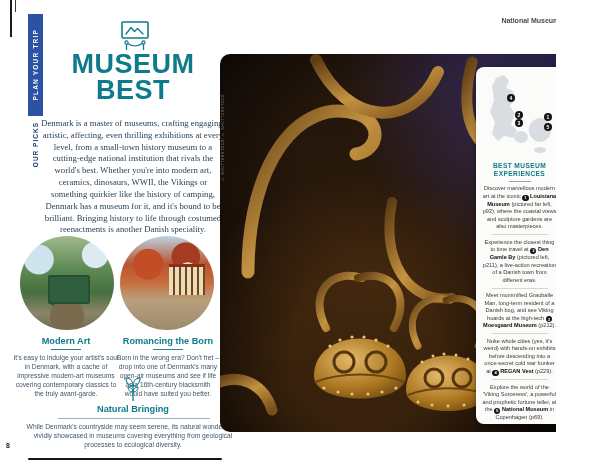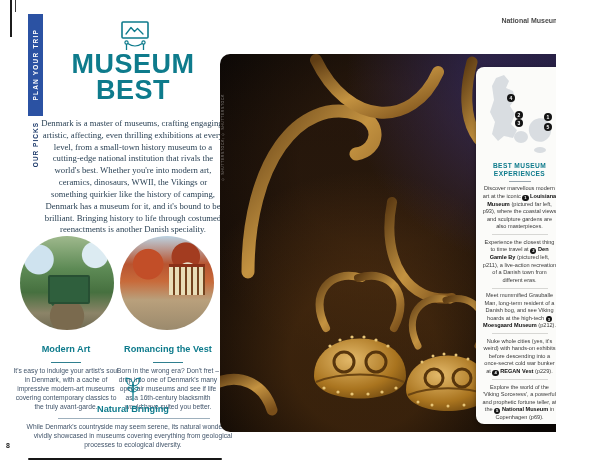--- a/index.html
+++ b/index.html
@@ -42,21 +42,21 @@
      radial-gradient(circle at 72% 38%,#e8dfc8 0 10%,transparent 11%),
      radial-gradient(circle at 30% 30%,#c24e28 0 16%,transparent 17%),
      radial-gradient(circle at 70% 22%,#a33c20 0 14%,transparent 15%),
      linear-gradient(180deg,#bcd3e2 0%,#b85430 30%,#c86a3a 48%,#b9a07c 68%,#9b8a6d 100%);}
   .circle-2::after{content:"";position:absolute;left:52%;top:30%;width:38%;height:30%;
      background:repeating-linear-gradient(90deg,#e9ddb8 0 4px,#74431f 4px 6px);border-top:3px solid #8a3018;}
 
   .feature{position:absolute;top:336px;text-align:center;}
   .feature-1{left:12px;width:108px;}
   .feature-2{left:116px;width:104px;}
-  .feature h3{margin:8px;color:#0e7b8c;font-size:9.2px;font-weight:bold;}
+  .feature h3{margin:0;color:#0e7b8c;font-size:9.2px;font-weight:bold;}
   .h-rule{width:30px;height:1px;background:#2f7f8f;margin:3px auto 4px;}
   .feature p{margin:0;color:#41546a;font-size:6.7px;line-height:1.33;}
 
   .sprout-icon{position:absolute;left:124px;top:376px;width:18px;height:26px;}
   .natural-h{position:absolute;left:35px;top:404px;width:196px;text-align:center;color:#0e7b8c;
              font-size:9.2px;font-weight:bold;}
   .natural-rule{position:absolute;left:58px;top:418px;width:152px;height:1px;background:#9eb0bd;}
   .natural-p{position:absolute;left:24px;top:423px;width:218px;text-align:center;color:#41546a;
              font-size:6.7px;line-height:1.33;}
   .pagenum{position:absolute;color:#222;font-size:7px;font-weight:bold;}
@@ -129,21 +129,21 @@
 
   <div class="circle-img circle-1"></div>
   <div class="circle-img circle-2"></div>
 
   <div class="feature feature-1">
     <h3>Modern Art</h3>
     <div class="h-rule"></div>
     <p>It's easy to indulge your artist's soul in Denmark, with a cache of impressive modern-art museums covering contemporary classics to the truly avant-garde.</p>
   </div>
   <div class="feature feature-2">
-    <h3>Romancing the Vest</h3>
+    <h3>Romancing the Born</h3>
     <div class="h-rule"></div>
     <p>Born in the wrong era? Don't fret – drop into one of Denmark's many open-air museums and see if life as a 16th-century blacksmith would have suited you better.</p>
   </div>
 
   <svg class="sprout-icon" viewBox="0 0 18 26">
     <line x1="9" y1="8" x2="9" y2="25" stroke="#0e7b8c" stroke-width="1.3"></line>
     <path d="M9 10 C 4 10, 2 6, 2 2 C 6 2, 9 5, 9 10 Z" fill="none" stroke="#0e7b8c" stroke-width="1.1"></path>
     <path d="M9 10 C 14 10, 16 6, 16 2 C 12 2, 9 5, 9 10 Z" fill="none" stroke="#0e7b8c" stroke-width="1.1"></path>
     <path d="M9 16 C 5.5 16, 4 13.5, 4 11 C 7 11.3, 9 13, 9 16 Z" fill="none" stroke="#0e7b8c" stroke-width="1"></path>
     <path d="M9 16 C 12.5 16, 14 13.5, 14 11 C 11 11.3, 9 13, 9 16 Z" fill="none" stroke="#0e7b8c" stroke-width="1"></path>

